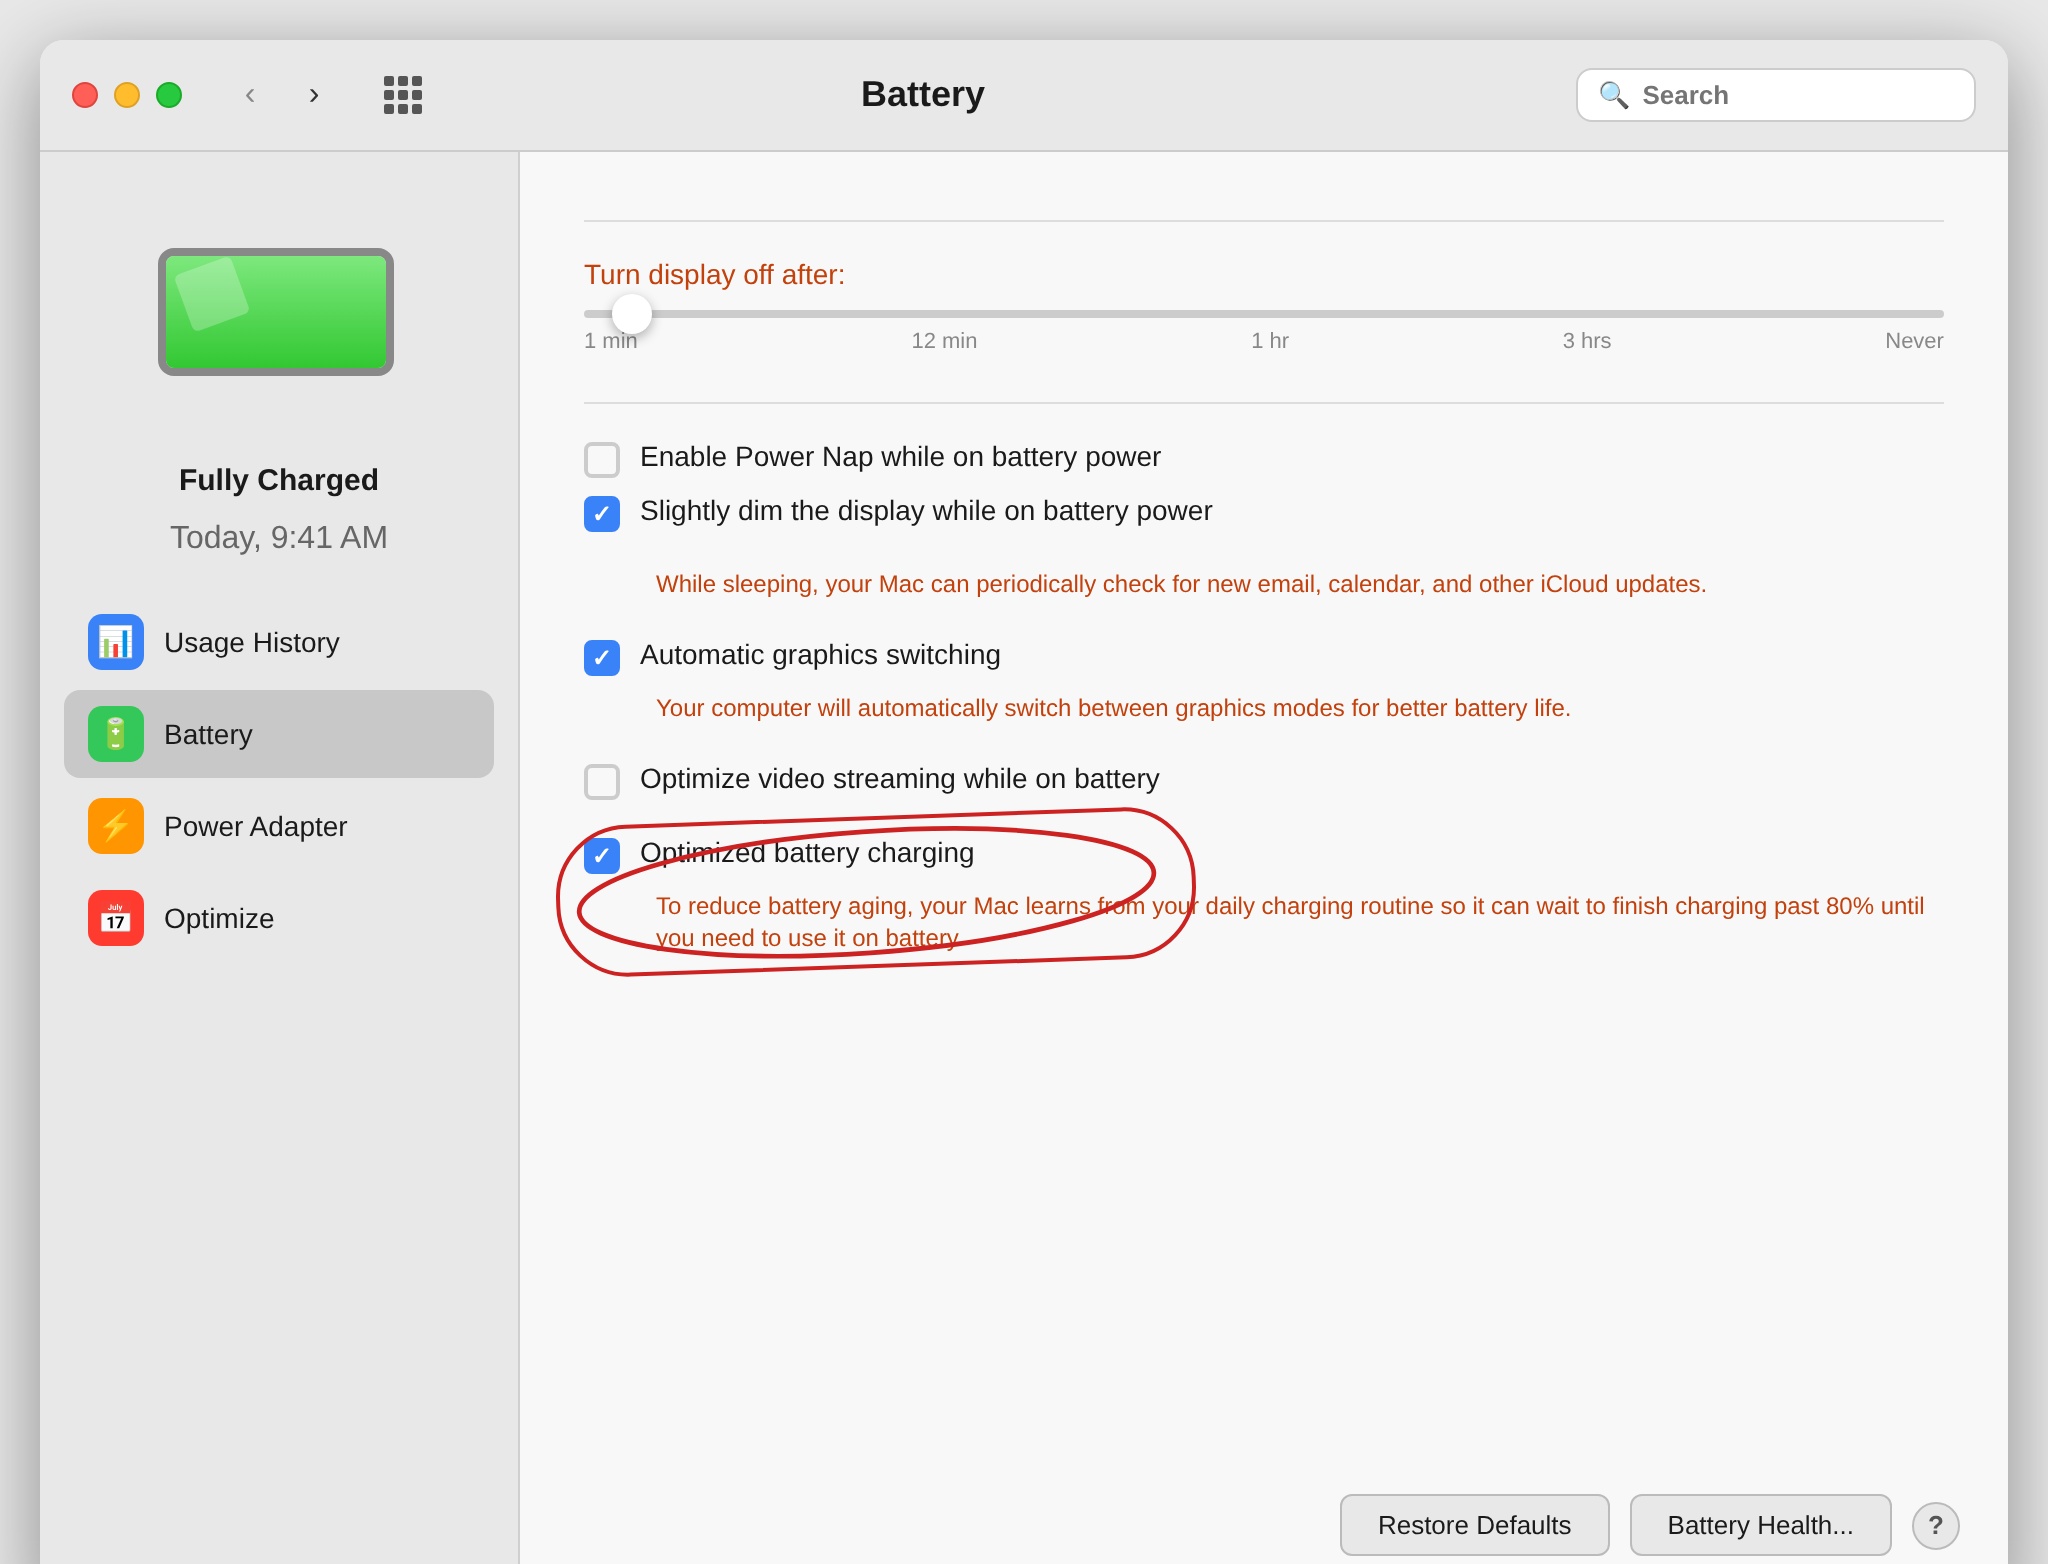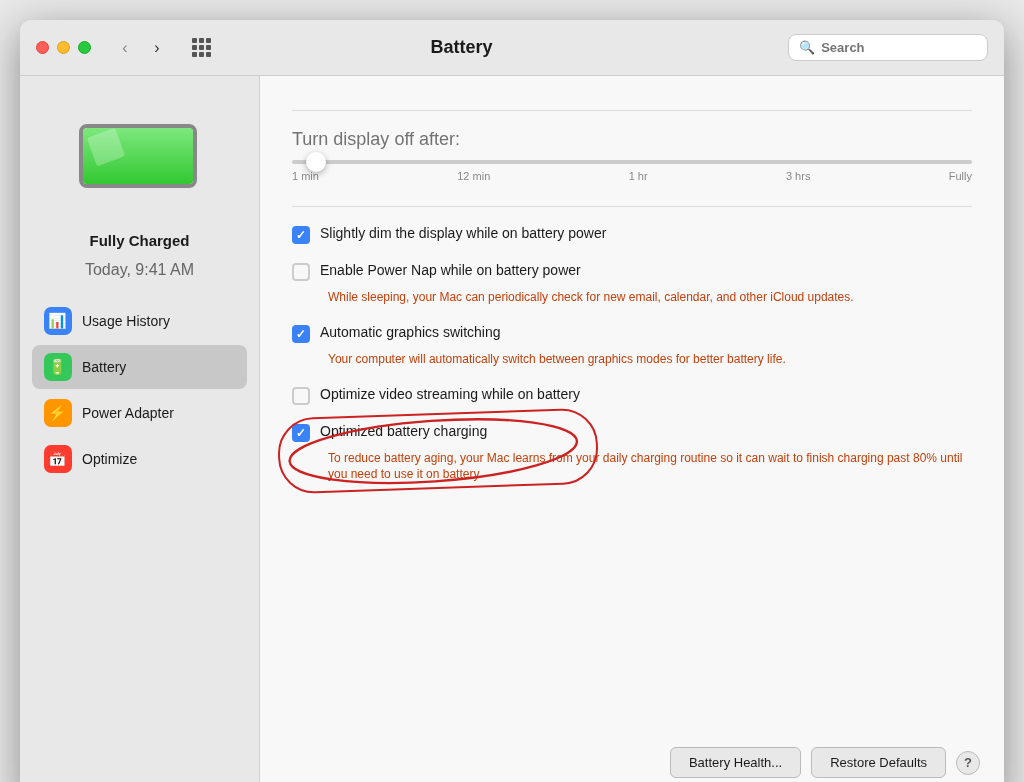--- a/index.html
+++ b/index.html
@@ -253,22 +253,22 @@
       font-weight: bold;
     }
     .setting-label {
       font-size: 14px;
       color: #1a1a1a;
     }
     .slider-section {
       margin-bottom: 24px;
     }
     .slider-label {
-      font-size: 18px;
-      color: #737373;
+      font-size: 14px;
+      color: #c2410c;
       margin-bottom: 10px;
     }
     .slider-container {
       position: relative;
       margin-bottom: 6px;
     }
     .slider-track {
       width: 100%;
       height: 4px;
       background: #ccc;
@@ -426,34 +426,34 @@
         <div class="slider-container">
           <div class="slider-track">
             <div class="slider-thumb"></div>
           </div>
         </div>
         <div class="slider-ticks">
           <span>1 min</span>
           <span>12 min</span>
           <span>1 hr</span>
           <span>3 hrs</span>
-          <span>Fully</span>
+          <span>Never</span>
         </div>
       </div>
 
       <hr class="divider">
+
+      <div class="setting-row with-desc">
+        <div class="checkbox"></div>
+        <span class="setting-label">Enable Power Nap while on battery power</span>
+      </div>
 
       <div class="setting-row">
         <div class="checkbox checked"></div>
         <span class="setting-label">Slightly dim the display while on battery power</span>
-      </div>
-
-      <div class="setting-row with-desc">
-        <div class="checkbox"></div>
-        <span class="setting-label">Enable Power Nap while on battery power</span>
       </div>
       <div class="setting-desc">While sleeping, your Mac can periodically check for new email, calendar, and other iCloud updates.</div>
 
       <div class="setting-row with-desc">
         <div class="checkbox checked"></div>
         <span class="setting-label">Automatic graphics switching</span>
       </div>
       <div class="setting-desc">Your computer will automatically switch between graphics modes for better battery life.</div>
 
       <div class="setting-row">
@@ -466,19 +466,19 @@
           <ellipse cx="155" cy="38" rx="152" ry="32" stroke="#cc2222" stroke-width="2.5" transform="rotate(-2 155 38)"></ellipse>
         </svg>
         <div class="setting-row with-desc">
           <div class="checkbox checked"></div>
           <span class="setting-label">Optimized battery charging</span>
         </div>
         <div class="setting-desc">To reduce battery aging, your Mac learns from your daily charging routine so it can wait to finish charging past 80% until you need to use it on battery.</div>
       </div>
 
       <div class="bottom-buttons">
+        <button class="btn">Restore Defaults</button>
         <button class="btn">Battery Health...</button>
-        <button class="btn">Restore Defaults</button>
         <div class="btn-help">?</div>
       </div>
     </div>
   </div>
 </div>
 
 </body></html>

